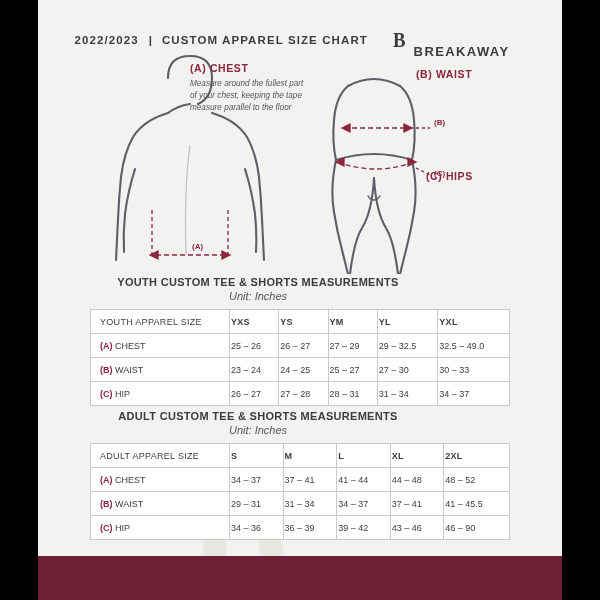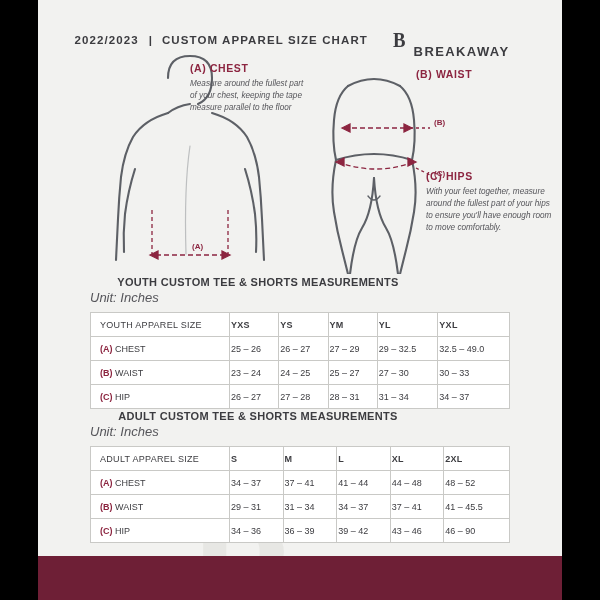--- a/index.html
+++ b/index.html
@@ -26,21 +26,21 @@
   .cap p{margin:0;font-size:8.2px;line-height:1.45;color:#55555a;font-style:italic;}
   .cap-a{left:152px;top:16px;width:120px;}
   .cap-b{left:378px;top:22px;width:130px;}
   .cap-c{left:378px;top:124px;width:132px;margin-left:10px;}
 
   .tag{position:absolute;font-size:8px;font-weight:700;color:#8c2540;font-style:normal;}
 
   
   .tbl-wrap{position:absolute;left:52px;width:336px;}
   .tbl-title{text-align:center;font-size:11px;font-weight:700;letter-spacing:.3px;color:#3c3c40;margin-bottom:2px;}
-  .tbl-sub{font-size:13px;font-style:italic;color:#55555a;margin-bottom:7px;}
+  .tbl-sub{text-align:center;font-size:11px;font-style:italic;color:#55555a;margin-bottom:7px;}
   table{border-collapse:collapse;width:420px;background:#fff;}
   th,td{border:1px solid #c9c9c6;font-size:9px;color:#3c3c40;height:21px;text-align:left;font-weight:400;}
   th.lead,td.lead{text-align:left;padding-left:9px;width:128px;}
   th{font-weight:700;letter-spacing:.3px;}
   th.lead{font-weight:400;}
   td.lead .mk{color:#8c2540;font-weight:700;}
   td.lead .lbl{color:#3c3c40;font-weight:400;}
 </style>
 </head>
 <body>
@@ -114,21 +114,20 @@
 
       <div class="cap cap-a">
         <h3>(A) CHEST</h3>
         <p>Measure around the fullest part of your chest, keeping the tape measure parallel to the floor</p>
       </div>
       <div class="cap cap-b">
         <h3>(B) WAIST</h3>
       </div>
       <div class="cap cap-c">
         <h3>(C) HIPS</h3>
-        <p>With your feet together, measure around the fullest part of your hips to ensure you'll have enough room to move comfortably.</p>
       </div>
     </div>
 
     <div class="tbl-wrap" style="top:276px;">
       <div class="tbl-title">YOUTH CUSTOM TEE &amp; SHORTS MEASUREMENTS</div>
       <div class="tbl-sub">Unit: Inches</div>
       <table>
         <thead>
           <tr>
             <th class="lead">YOUTH APPAREL SIZE</th>

